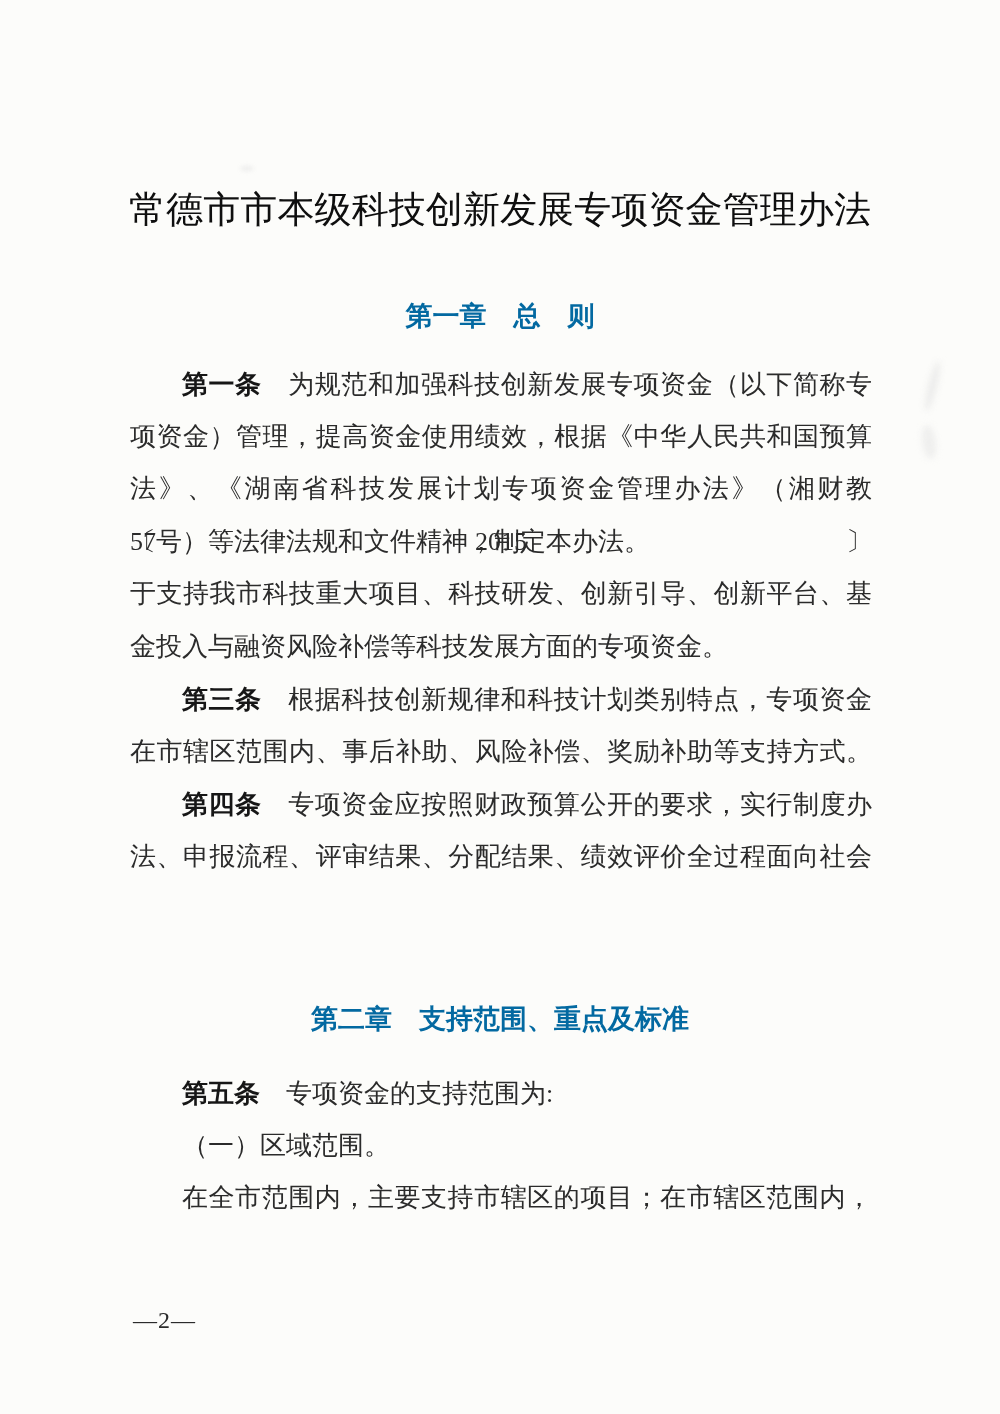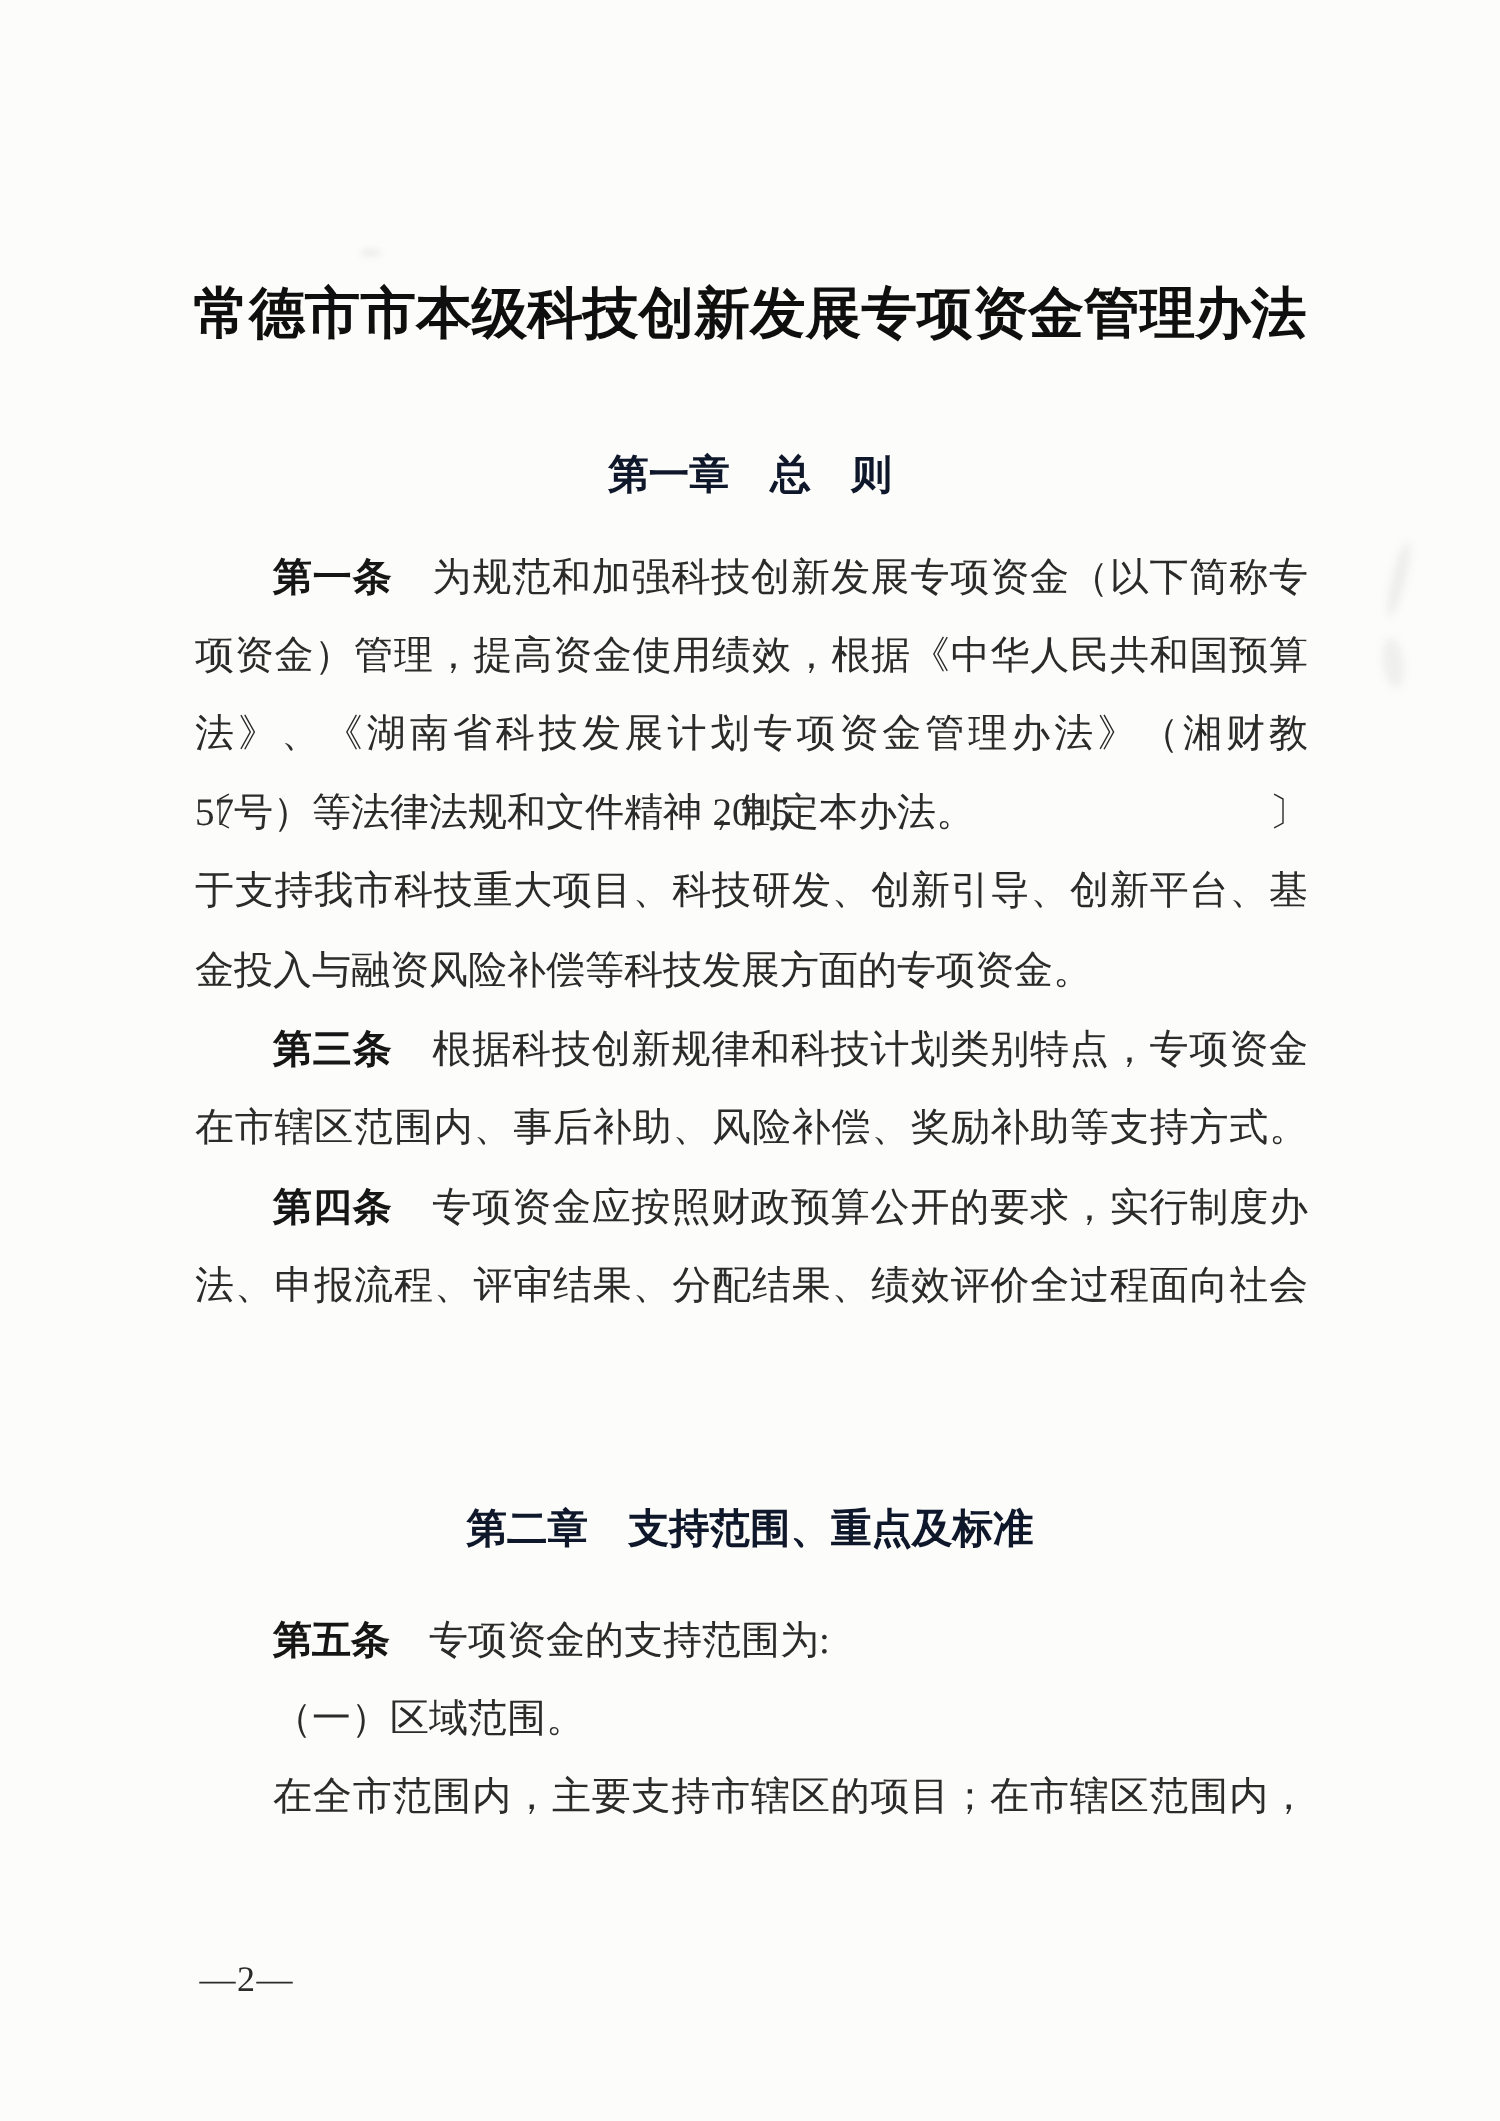--- a/index.html
+++ b/index.html
@@ -6,28 +6,28 @@
   .page {
     position:relative;
     width:1000px; height:1414px;
     background:#fcfcfa;
     overflow:hidden;
     font-family:"Liberation Serif","DejaVu Serif",serif;
     color:#2b2b2b;
   }
   .doc-title {
     position:absolute; left:129px; width:742px; top:184px;
-    font-size:37px; line-height:52px; font-weight:700; color:#0f0f0f;
+    font-size:37px; line-height:52px; font-weight:400; color:#0f0f0f;
     text-align:justify; text-align-last:justify; text-justify:inter-character;
     white-space:nowrap;
     font-family:"Liberation Serif","DejaVu Serif",serif;
   }
   .chapter {
     position:absolute; left:129px; width:742px;
-    font-size:27px; line-height:40px; font-weight:600; color:#0f172a;
+    font-size:27px; line-height:40px; font-weight:600; color:#0369a1;
     text-align:center;
     font-family:"Liberation Sans","DejaVu Sans",sans-serif;
   }
   .chapter.c1 { top:296px; }
   .chapter.c2 { top:999px; }
   .bodyblock { position:absolute; left:130px; width:742px; }
   .bodyblock.b1 { top:358px; }
   .bodyblock.b2 { top:1067px; }
   .line {
     font-size:26px; line-height:52.5px; height:52.5px;

